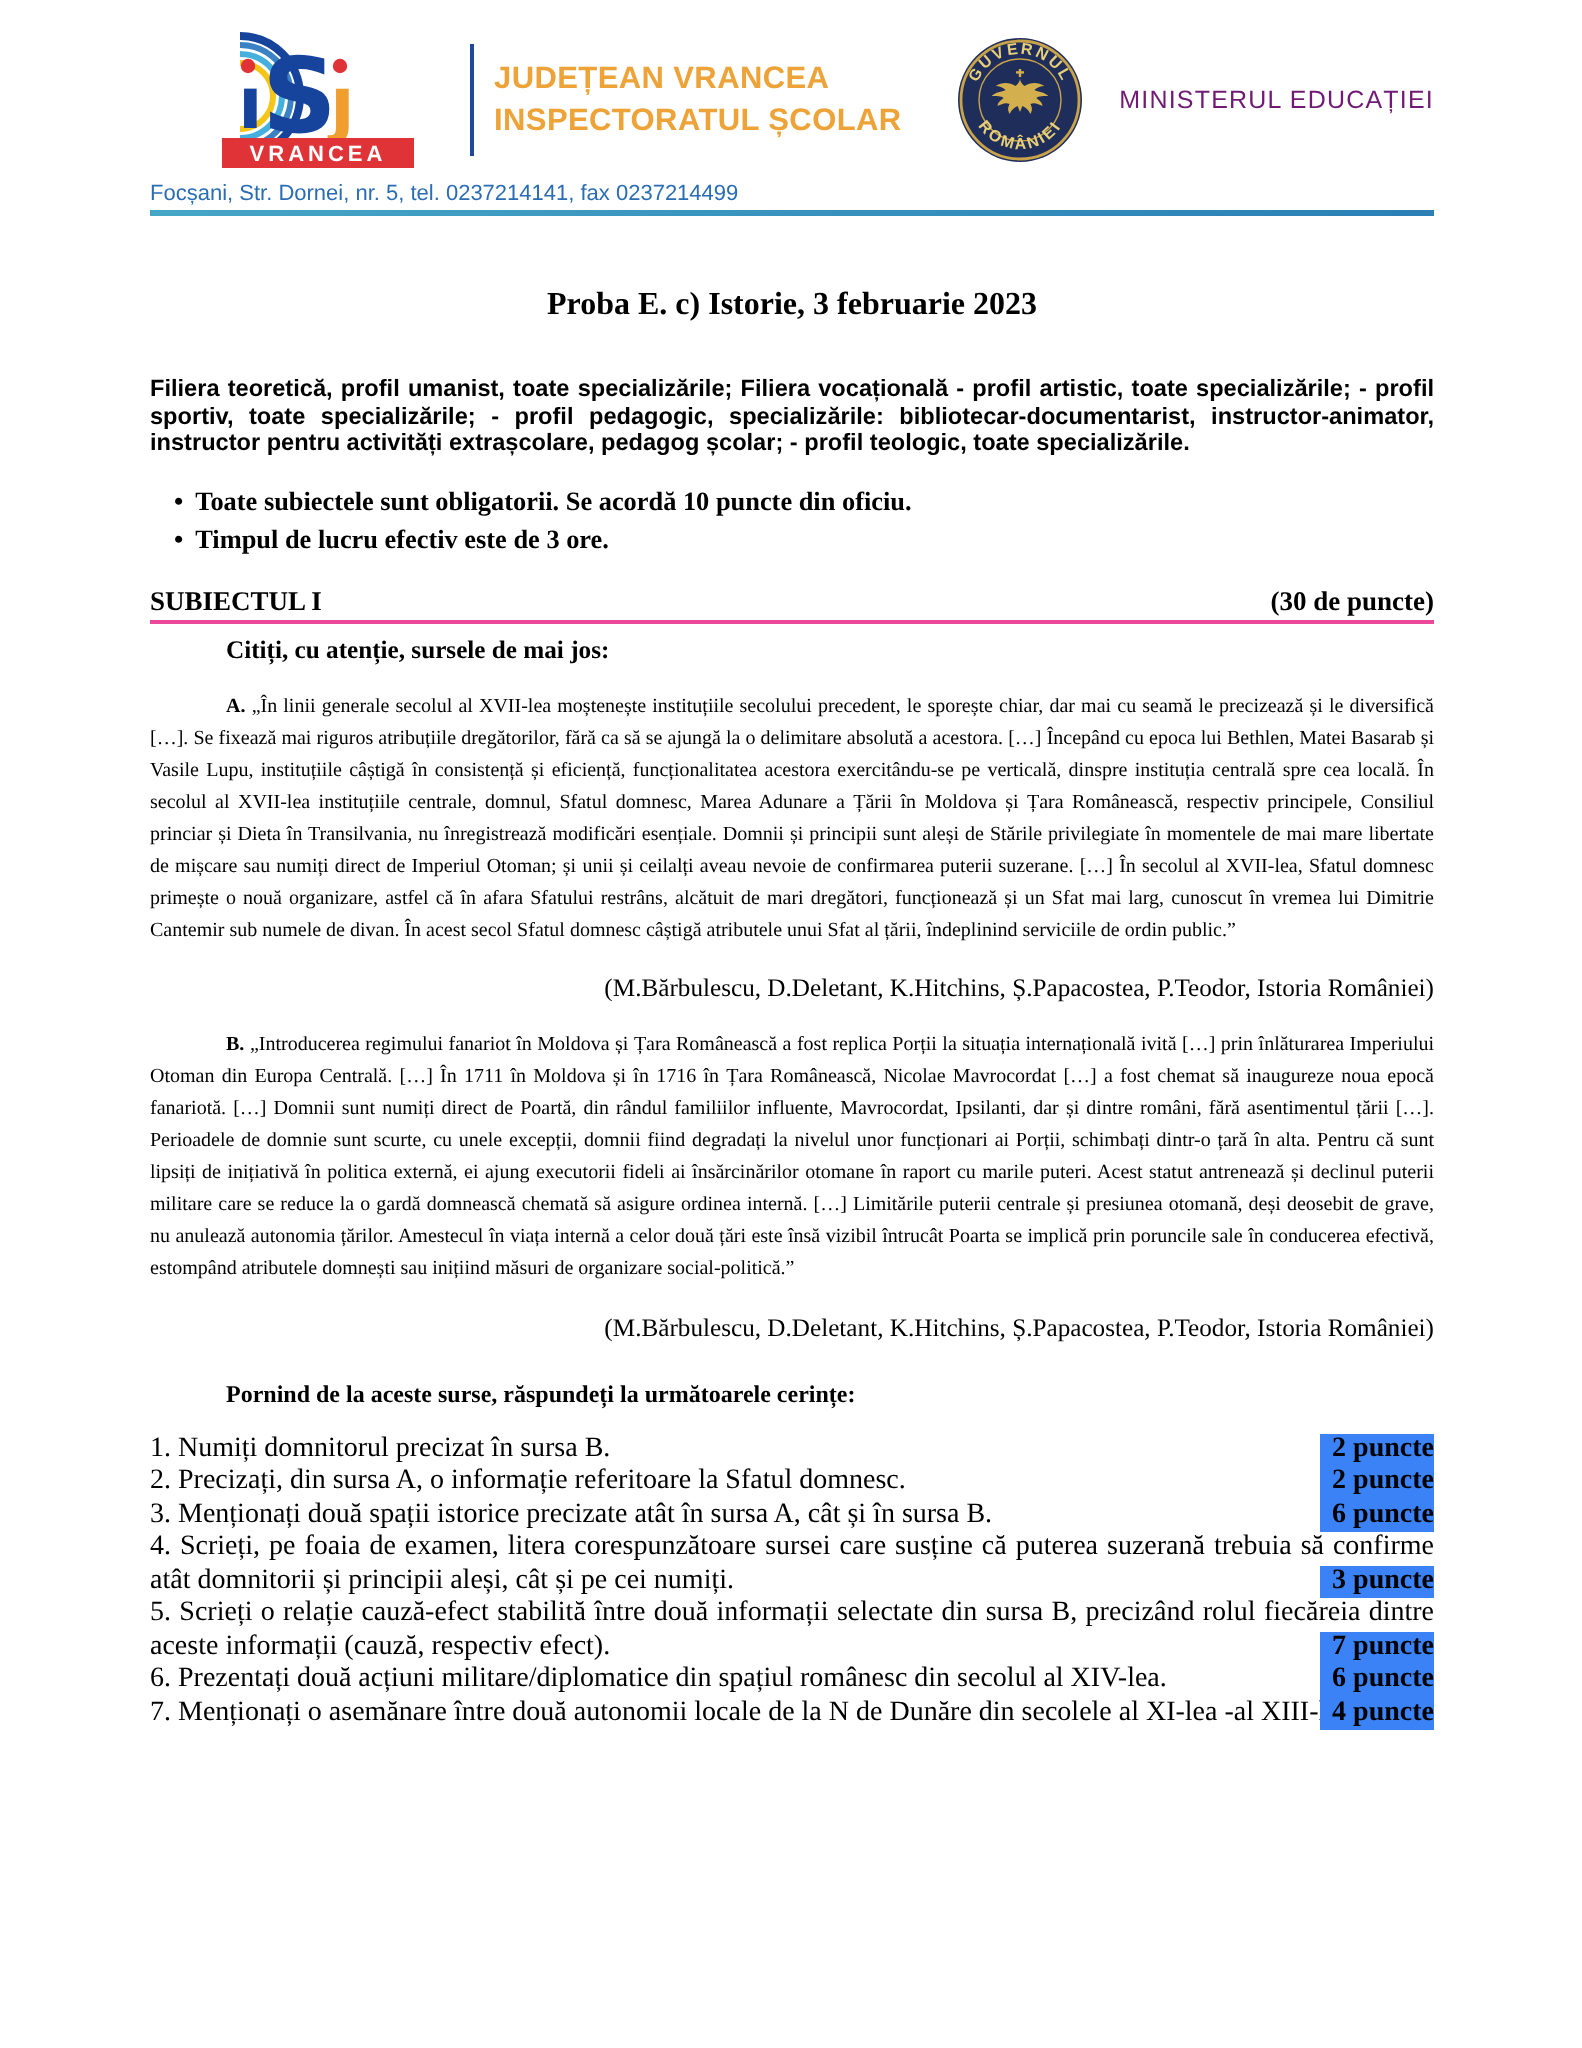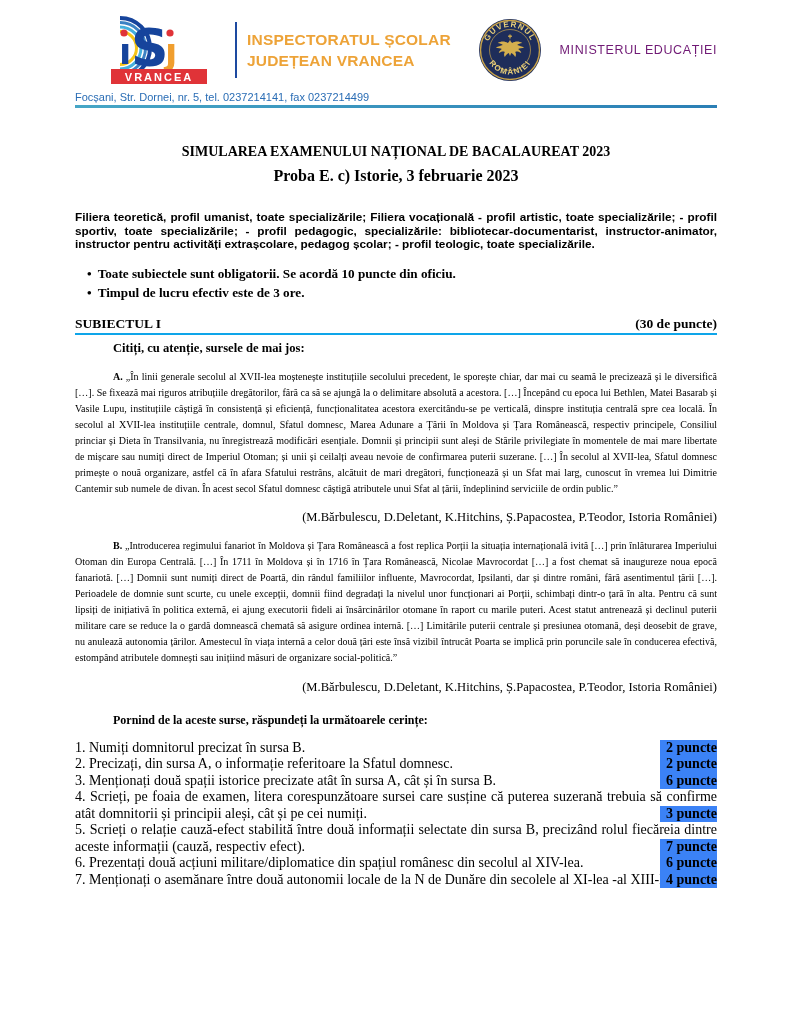--- a/index.html
+++ b/index.html
@@ -24,21 +24,21 @@
 
   
   .filiera { margin-top: 26px; font-family: "Liberation Sans", sans-serif; font-weight: bold; font-size: 11.8px; line-height: 1.16; text-align: justify; }
 
   
   .bullets { margin-top: 0; padding-left: 12px; }
   .bullet-row { font-weight: bold; font-size: 13.2px; line-height: 1.45; }
   .bullet-marker { margin-right: 6px; }
 
   
-  .subject-row { margin-top: 14px; display: flex; justify-content: space-between; font-weight: bold; font-size: 13.5px; border-bottom: 2px solid #0ea5e9; padding-bottom: 1px; }
+  .subject-row { margin-top: 14px; display: flex; justify-content: space-between; font-weight: bold; font-size: 13.5px; border-bottom: 2px solid #ec4899; padding-bottom: 1px; }
   .instruction { margin-top: 5px; font-weight: bold; font-size: 12.6px; text-indent: 38px; line-height: 16px; }
 
   
   .source { font-size: 10px; line-height: 16px; text-align: justify; text-indent: 38px; }
   .source .src-label { font-weight: bold; }
   .source-b { margin-top: 13px; }
   .attribution { font-size: 12.6px; line-height: 16px; text-align: right; }
 
   
   .req-intro { margin-top: 17px; font-weight: bold; font-size: 12px; text-indent: 38px; line-height: 16px; }
@@ -62,22 +62,22 @@
           <text x="44" y="50" font-size="36" font-weight="bold" fill="#16449c" font-family="DejaVu Sans, sans-serif">ı</text>
           <text x="56" y="52" font-size="52" font-weight="bold" fill="#16449c" font-family="DejaVu Sans, sans-serif">S</text>
           <text x="90" y="50" font-size="36" font-weight="bold" fill="#f09e2e" font-family="DejaVu Sans, sans-serif">ȷ</text>
           <circle cx="49" cy="19" r="3.6" fill="#e03338"></circle>
           <circle cx="95" cy="19" r="3.6" fill="#e03338"></circle>
           <rect x="36" y="55" width="96" height="15" fill="#e03338"></rect>
           <text x="84" y="66.5" font-size="11" font-weight="bold" fill="#ffffff" text-anchor="middle" letter-spacing="2" font-family="Liberation Sans, sans-serif">VRANCEA</text>
         </svg>
         <div class="vsep"></div>
         <div class="inst">
+          <div>JUDEȚEAN VRANCEA</div>
           <div>INSPECTORATUL ȘCOLAR</div>
-          <div>JUDEȚEAN VRANCEA</div>
         </div>
       </div>
       <div class="header-right">
         <svg width="64" height="64" viewBox="0 0 64 64">
           <circle cx="32" cy="32" r="31" fill="#1e2d5a"></circle>
           <circle cx="32" cy="32" r="29.5" fill="none" stroke="#c9a34a" stroke-width="1.4"></circle>
           <circle cx="32" cy="32" r="20.5" fill="none" stroke="#c9a34a" stroke-width="0.7"></circle>
           <defs>
             <path id="arcTop" d="M 9 32 A 23 23 0 0 1 55 32"></path>
             <path id="arcBot" d="M 7.5 32 A 24.5 24.5 0 0 0 56.5 32"></path>
@@ -93,21 +93,20 @@
           <path d="M32 21 c0 2 -1.2 3 -2.2 4 c-3 -2 -7 -2 -10 0 c2 0 4 1 5 2 c-2 1 -5 1 -7 3 c2 0 5 0 6 1 c-1 1 -3 2 -3 4 c2 -1 4 -2 6 -1 c-1 2 -1 3 0 5 c1 -2 2 -3 4 -4 l1.2 3 1.2 -3 c2 1 3 2 4 4 c1 -2 1 -3 0 -5 c2 -1 4 0 6 1 c0 -2 -2 -3 -3 -4 c1 -1 4 -1 6 -1 c-2 -2 -5 -2 -7 -3 c1 -1 3 -2 5 -2 c-3 -2 -7 -2 -10 0 c-1 -1 -2.2 -2 -2.2 -4 z" fill="#d4af4e"></path>
         </svg>
         <div class="ministry">MINISTERUL EDUCAȚIEI</div>
       </div>
     </div>
     <div class="address">Focșani, Str. Dornei, nr. 5, tel. 0237214141, fax 0237214499</div>
     <div class="rule"></div>
   </header>
 
   <div class="title-block">
-    <div class="title1">SIMULAREA EXAMENULUI NAȚIONAL DE BACALAUREAT 2023</div>
     <div class="title2">Proba E. c) Istorie, 3 februarie 2023</div>
   </div>
 
   <p class="filiera">Filiera teoretică, profil umanist, toate specializările; Filiera vocațională - profil artistic, toate specializările; - profil sportiv, toate specializările; - profil pedagogic, specializările: bibliotecar-documentarist, instructor-animator, instructor pentru activități extrașcolare, pedagog școlar; - profil teologic, toate specializările.</p>
 
   <div class="bullets">
     <div class="bullet-row">
       <span class="bullet-marker">•</span><span>Toate subiectele sunt obligatorii. Se acordă 10 puncte din oficiu.</span>
     </div>
     <div class="bullet-row">

